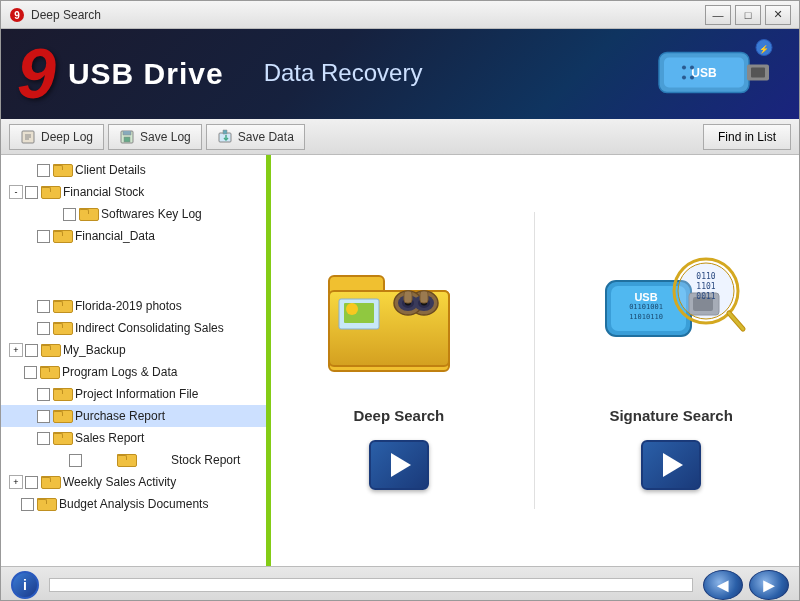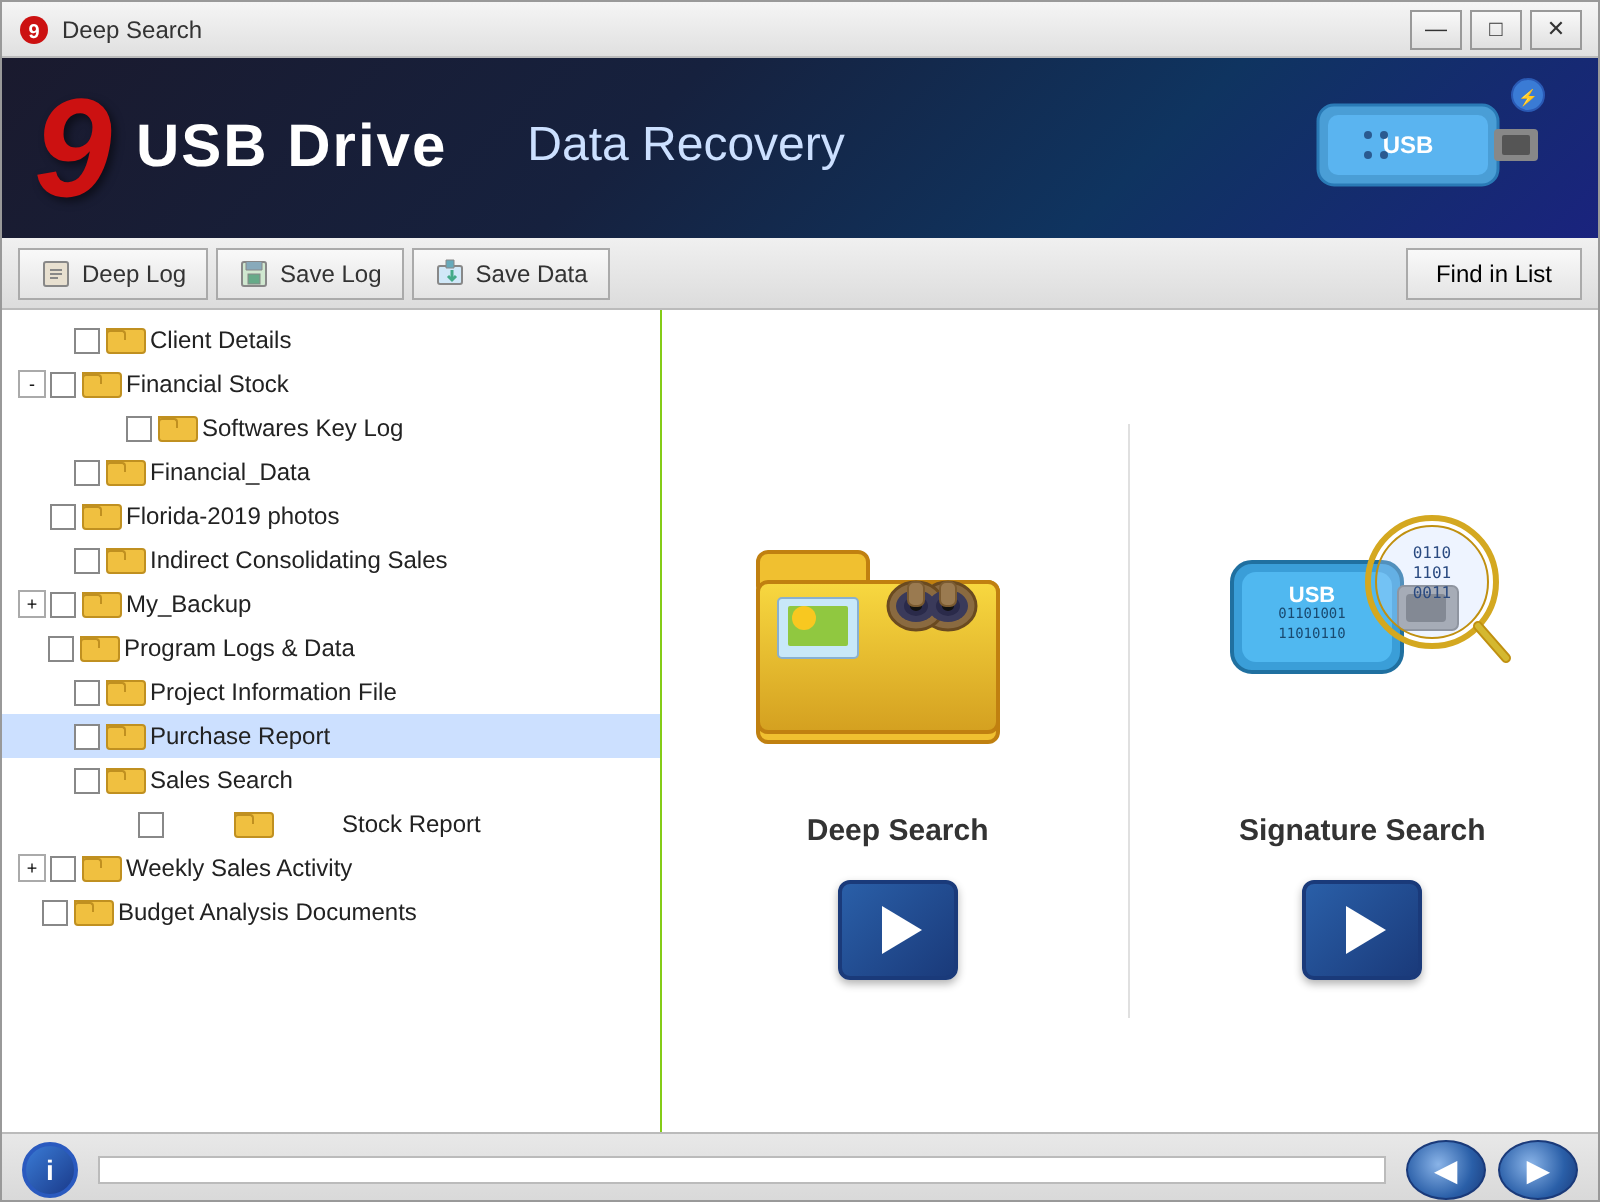--- a/index.html
+++ b/index.html
@@ -129,23 +129,23 @@
 
     
     .main-content {
       display: flex;
       height: calc(601px - 28px - 90px - 36px - 36px);
       background: #f5f5f5;
     }
 
     
     .left-panel {
-      width: 330px;
+      width: 270px;
       background: white;
-      border-right: 1px solid #84cc16;
+      border-right: 5px solid #84cc16;
       overflow: hidden;
       display: flex;
       flex-direction: column;
     }
     .tree-container {
       flex: 1;
       overflow-y: auto;
       overflow-x: hidden;
       padding: 4px 0;
     }
@@ -443,21 +443,21 @@
         <span style="margin-left:4px" class="tree-label">Softwares Key Log</span>
       </div>
 
       <div class="tree-item" style="padding-left: 20px;">
         <span class="tree-toggle-space"></span>
         <span class="tree-checkbox"></span>
         <span class="folder-yellow"></span>
         <span style="margin-left:4px" class="tree-label">Financial_Data</span>
       </div>
 
-      <div class="tree-item" style="padding-left: 8px;">
+      <div class="tree-item" style="padding-left: 20px; margin-top: 48px;">
         <span class="tree-toggle-space"></span>
         <span class="tree-checkbox"></span>
         <span class="folder-yellow"></span>
         <span style="margin-left:4px" class="tree-label">Florida-2019 photos</span>
       </div>
 
       <div class="tree-item" style="padding-left: 20px;">
         <span class="tree-toggle-space"></span>
         <span class="tree-checkbox"></span>
         <span class="folder-yellow"></span>
@@ -489,21 +489,21 @@
         <span class="tree-toggle-space"></span>
         <span class="tree-checkbox"></span>
         <span class="folder-yellow"></span>
         <span style="margin-left:4px" class="tree-label">Purchase Report</span>
       </div>
 
       <div class="tree-item" style="padding-left: 20px;">
         <span class="tree-toggle-space"></span>
         <span class="tree-checkbox"></span>
         <span class="folder-yellow"></span>
-        <span style="margin-left:4px" class="tree-label">Sales Search</span>
+        <span style="margin-left:4px" class="tree-label">Sales Report</span>
       </div>
 
       <div class="tree-item" style="padding-left: 20px; gap: 32px;">
         <span class="tree-toggle-space"></span>
         <span class="tree-checkbox"></span>
         <span class="folder-yellow"></span>
         <span style="margin-left:4px" class="tree-label">Stock Report</span>
       </div>
 
       <div class="tree-item" style="padding-left: 8px;">

